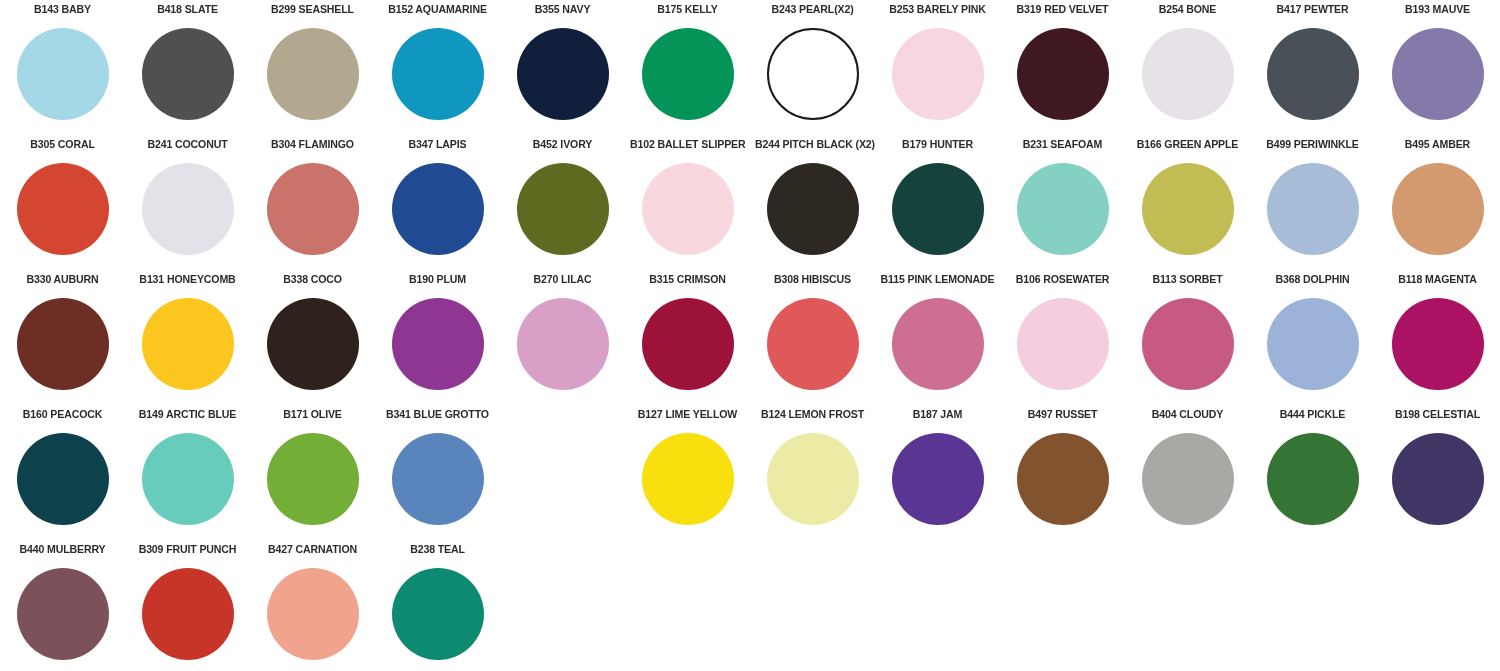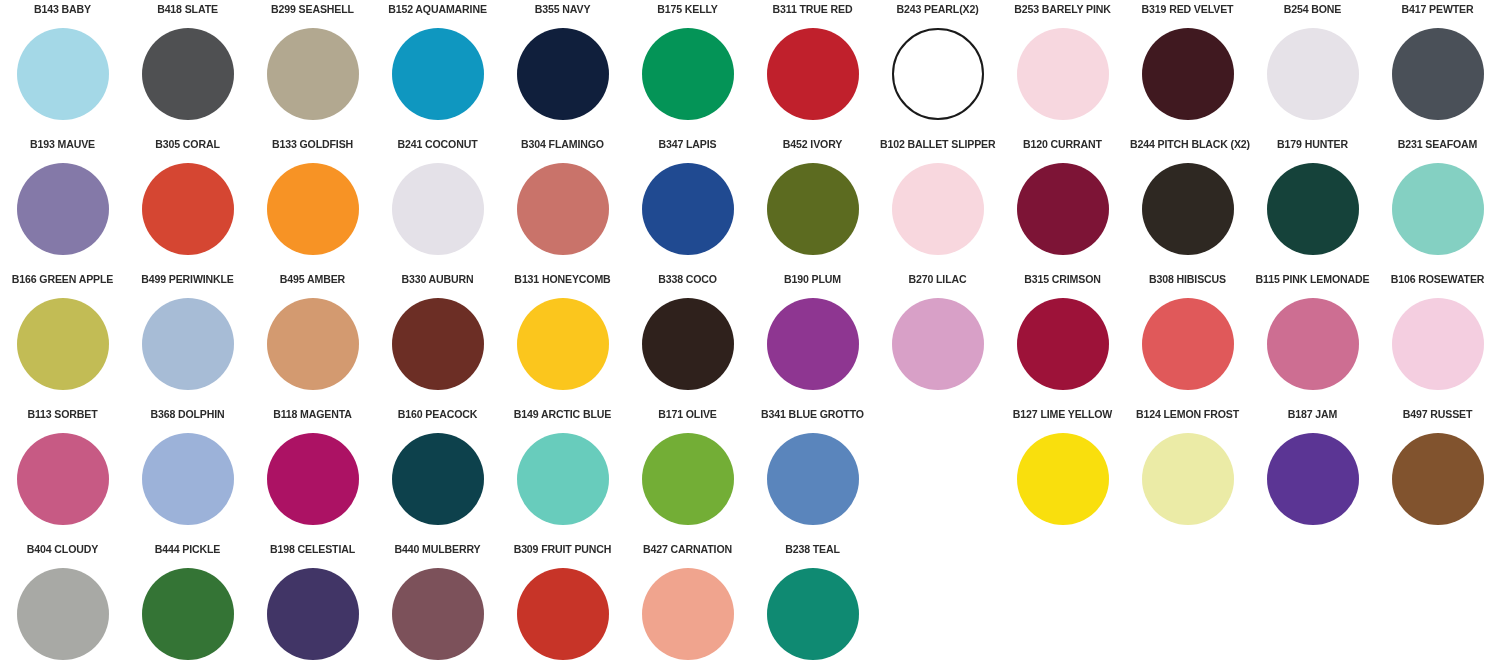--- a/index.html
+++ b/index.html
@@ -108,26 +108,20 @@
           <div class="swatch-dot" style="background: rgb(16, 31, 60);"></div>
         </div>
       </div>
       <div class="swatch-cell">
         <span class="swatch-label">B175 KELLY</span>
         <div class="swatch-dot-wrap">
           <div class="swatch-dot" style="background: rgb(4, 148, 87);"></div>
         </div>
       </div>
       <div class="swatch-cell">
-        <span class="swatch-label">B311 TRUE RED</span>
-        <div class="swatch-dot-wrap">
-          <div class="swatch-dot" style="background: rgb(192, 32, 44);"></div>
-        </div>
-      </div>
-      <div class="swatch-cell">
         <span class="swatch-label">B243 PEARL(X2)</span>
         <div class="swatch-dot-wrap">
           <div class="swatch-dot outlined" style="background: rgb(255, 255, 255);"></div>
         </div>
       </div>
       <div class="swatch-cell">
         <span class="swatch-label">B253 BARELY PINK</span>
         <div class="swatch-dot-wrap">
           <div class="swatch-dot" style="background: rgb(247, 215, 223);"></div>
         </div>
@@ -156,26 +150,20 @@
           <div class="swatch-dot" style="background: rgb(132, 121, 168);"></div>
         </div>
       </div>
       <div class="swatch-cell">
         <span class="swatch-label">B305 CORAL</span>
         <div class="swatch-dot-wrap">
           <div class="swatch-dot" style="background: rgb(213, 70, 50);"></div>
         </div>
       </div>
       <div class="swatch-cell">
-        <span class="swatch-label">B133 GOLDFISH</span>
-        <div class="swatch-dot-wrap">
-          <div class="swatch-dot" style="background: rgb(247, 147, 37);"></div>
-        </div>
-      </div>
-      <div class="swatch-cell">
         <span class="swatch-label">B241 COCONUT</span>
         <div class="swatch-dot-wrap">
           <div class="swatch-dot" style="background: rgb(228, 225, 232);"></div>
         </div>
       </div>
       <div class="swatch-cell">
         <span class="swatch-label">B304 FLAMINGO</span>
         <div class="swatch-dot-wrap">
           <div class="swatch-dot" style="background: rgb(201, 115, 106);"></div>
         </div>
@@ -189,26 +177,20 @@
       <div class="swatch-cell">
         <span class="swatch-label">B452 IVORY</span>
         <div class="swatch-dot-wrap">
           <div class="swatch-dot" style="background: rgb(92, 107, 32);"></div>
         </div>
       </div>
       <div class="swatch-cell">
         <span class="swatch-label">B102 BALLET SLIPPER</span>
         <div class="swatch-dot-wrap">
           <div class="swatch-dot" style="background: rgb(248, 215, 222);"></div>
-        </div>
-      </div>
-      <div class="swatch-cell">
-        <span class="swatch-label">B120 CURRANT</span>
-        <div class="swatch-dot-wrap">
-          <div class="swatch-dot" style="background: rgb(125, 20, 54);"></div>
         </div>
       </div>
       <div class="swatch-cell">
         <span class="swatch-label">B244 PITCH BLACK (X2)</span>
         <div class="swatch-dot-wrap">
           <div class="swatch-dot" style="background: rgb(46, 40, 34);"></div>
         </div>
       </div>
       <div class="swatch-cell">
         <span class="swatch-label">B179 HUNTER</span>

